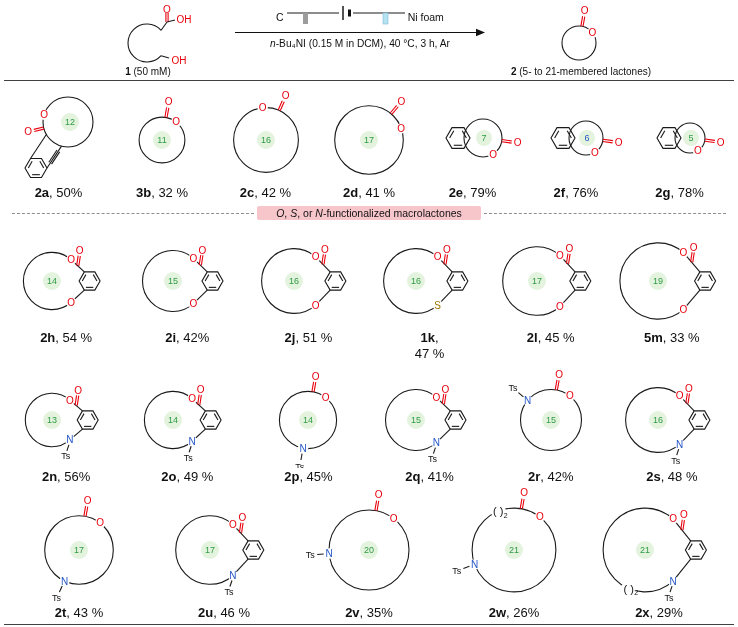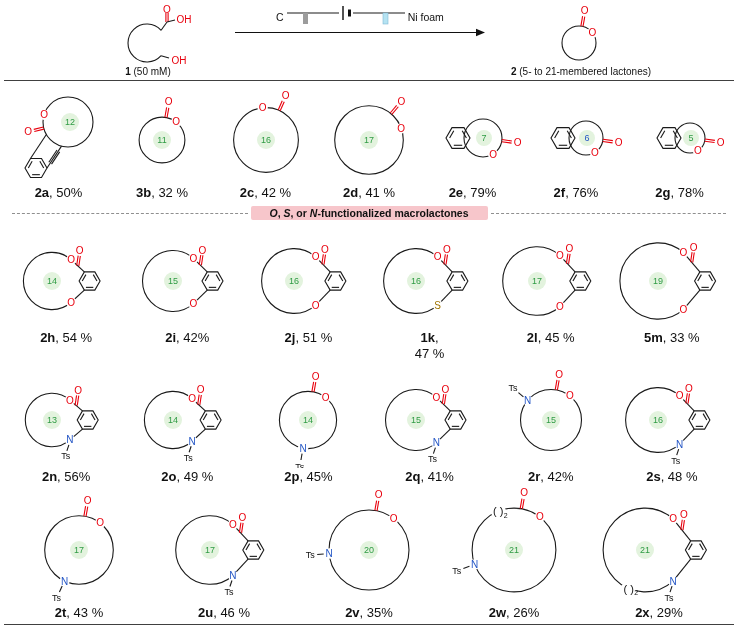--- a/index.html
+++ b/index.html
@@ -11,21 +11,21 @@
   .cpd-label{font-size:10px;white-space:nowrap;margin-top:-3px;}
   .cond{display:flex;flex-direction:column;align-items:center;padding-top:1px;}
   .electrodes{display:flex;align-items:center;gap:3px;font-size:10.5px;}
   .cond-line{font-size:10.2px;line-height:1.3;text-align:center;}
   .rule{border-top:1.3px solid #404040;}
   .prow{display:flex;justify-content:space-evenly;align-items:flex-start;}
   .cell{display:flex;flex-direction:column;align-items:center;}
   .plabel{font-size:13px;text-align:center;line-height:1.2;margin-top:1px;}
   .separator{display:flex;align-items:center;margin:2px 8px;}
   .separator::before,.separator::after{content:"";flex:1;border-top:1.2px dashed #8f8f8f;}
-  .banner{font-size:10.5px;padding:1px 19px;border-radius:2px;margin:0 3px;color:#111;font-weight:bold;}
+  .banner{font-size:10.5px;padding:1px 19px;border-radius:2px;margin:0 3px;color:#111;}
   b{font-weight:bold}
 </style>
 </head>
 <body>
 
 <div class="page">
 
   <div class="scheme">
     <div class="cpd">
       <svg id="svg-reactant" width="122" height="64">
@@ -51,20 +51,21 @@
             <rect x="61" y="3.5" width="3" height="7" fill="#111"></rect>
             <rect x="16" y="7" width="5" height="11" fill="#9c9c9c"></rect>
             <rect x="96" y="7" width="5" height="11" fill="#b5e3f2" stroke="#7fb8d4" stroke-width="0.6"></rect>
           </svg>
         <span>Ni foam</span>
       </div>
       <svg id="svg-arrow" width="250" height="9">
           <line x1="0" y1="4.5" x2="242" y2="4.5" stroke="#111" stroke-width="1.2"></line>
           <polygon points="241,0.8 250,4.5 241,8.2" fill="#111"></polygon>
         </svg>
+      <div class="cond-line" id="cond2"><i>n</i><span>-Bu₄NI (0.15 M in DCM), 40 °C, 3 h, Ar</span></div>
     </div>
     <div class="cpd">
       <svg id="svg-product" width="120" height="64">
           <circle cx="58" cy="38" r="17" fill="none" stroke="#1a1a1a" stroke-width="1.1"></circle>
           <line x1="62.03530754865125" y1="21.44928119422609" x2="63.771789325320555" y2="11.601203664104009" stroke="#e8000d" stroke-width="1.1"></line>
           <line x1="59.86873049202438" y1="21.06725520335884" x2="61.60521226869369" y2="11.21917767323676" stroke="#e8000d" stroke-width="1.1"></line>
           <text x="63.7303898630087" y="5.501344150597134" fill="#e8000d" font-size="10" text-anchor="middle" dominant-baseline="central" font-style="normal" font-weight="normal">O</text>
           <circle cx="71.39618281131428" cy="27.53375491946381" r="5.2" fill="#fff"></circle>
           <text x="71.39618281131428" y="27.53375491946381" fill="#e8000d" font-size="10" text-anchor="middle" dominant-baseline="central" font-style="normal" font-weight="normal">O</text>
         </svg>

